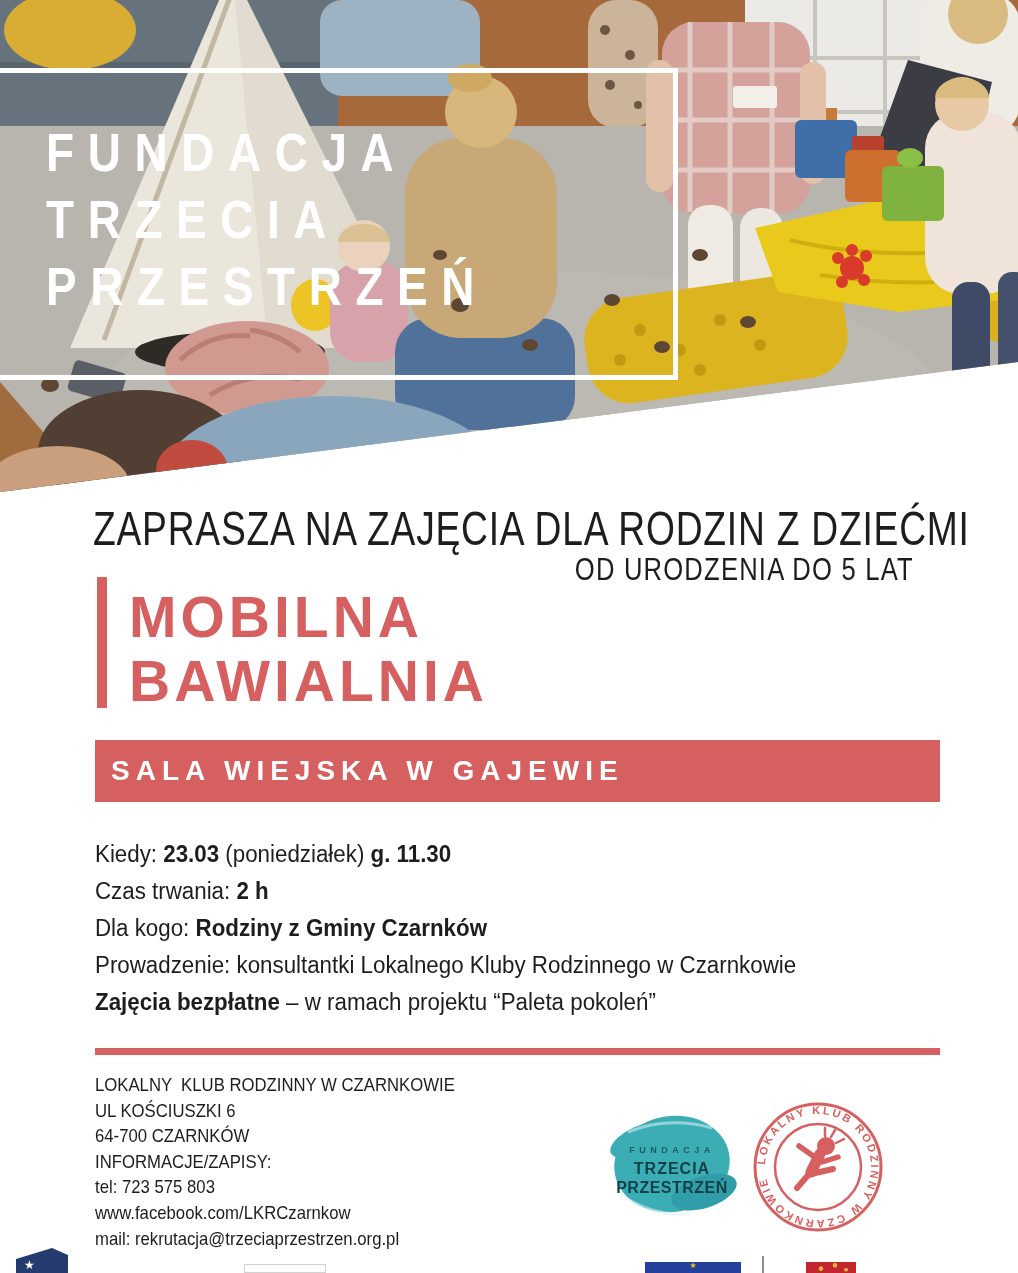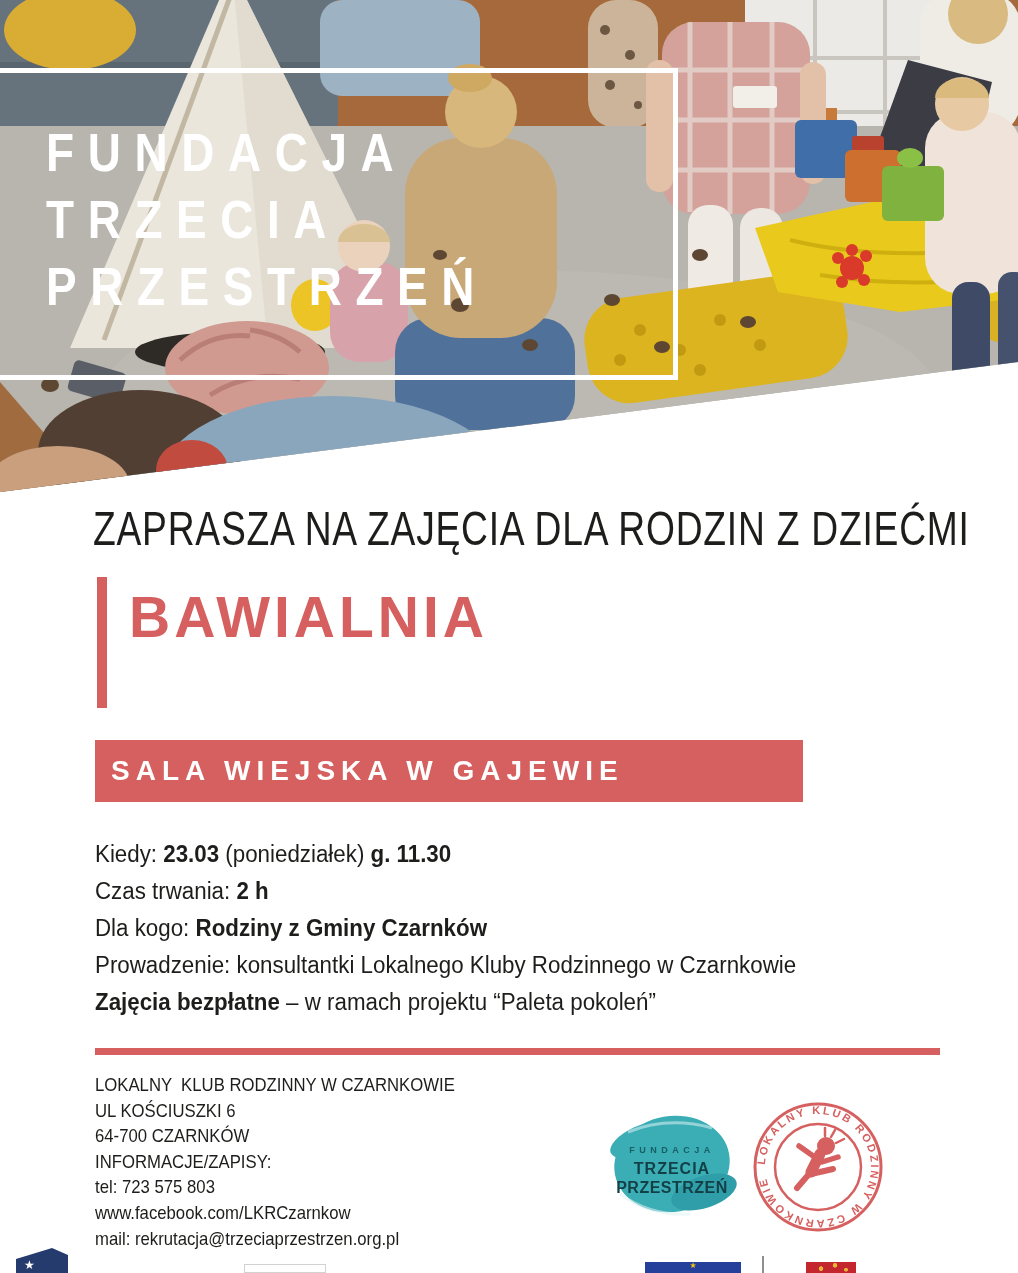--- a/index.html
+++ b/index.html
@@ -24,21 +24,21 @@
   .age{position:absolute;right:150px;top:551px;white-space:pre;}
   .age span{display:inline-block;transform:scaleX(.8);transform-origin:right center;
         font-size:32px;letter-spacing:1.5px;color:#1d1d1b;}
 
   
   .red-bar{position:absolute;left:97px;top:577px;width:10px;height:131px;background:var(--red);}
   .main-title{position:absolute;left:129px;top:585px;}
   .main-line{font-size:57px;font-weight:700;letter-spacing:4px;color:var(--red);line-height:64px;white-space:pre;}
 
   
-  .banner{position:absolute;left:95px;top:740px;width:708px;height:62px;background:var(--red);}
+  .banner{position:absolute;left:95px;top:740px;width:845px;height:62px;background:var(--red);}
   .banner span{display:inline-block;margin-left:16px;line-height:62px;color:#fff;
         font-size:28px;font-weight:700;letter-spacing:6px;white-space:pre;}
 
   
   .details{position:absolute;left:95px;top:836px;transform:scaleX(.95);transform-origin:left top;}
   .detail-line{font-size:23.5px;line-height:37px;white-space:pre;color:#1d1d1b;}
   .detail-line b{font-weight:700;}
 
   .divider{position:absolute;left:95px;top:1048px;width:845px;height:7px;background:var(--red);}
 
@@ -208,23 +208,25 @@
   </div>
 
   <div class="hero-frame"></div>
   <div class="hero-title">
       <div class="hero-line"><span>FUNDACJA</span></div>
       <div class="hero-line"><span>TRZECIA</span></div>
       <div class="hero-line"><span>PRZESTRZEŃ</span></div>
     </div>
 
   <div class="invite"><span>ZAPRASZA NA ZAJĘCIA DLA RODZIN Z DZIEĆMI</span></div>
+  <div class="age"><span>OD URODZENIA DO 5 LAT</span></div>
 
   <div class="red-bar"></div>
   <div class="main-title">
+      <div class="main-line">MOBILNA</div>
       <div class="main-line">BAWIALNIA</div>
     </div>
 
   <div class="banner">
     <span>SALA WIEJSKA W GAJEWIE</span>
   </div>
 
   <div class="details">
       <div class="detail-line"><span>Kiedy: </span><b>23.03</b><span> (poniedziałek) </span><b>g. 11.30</b></div>
       <div class="detail-line"><span>Czas trwania: </span><b>2 h</b></div>

